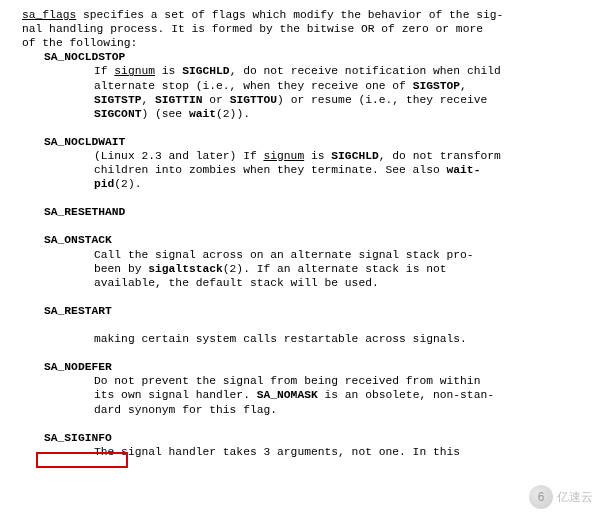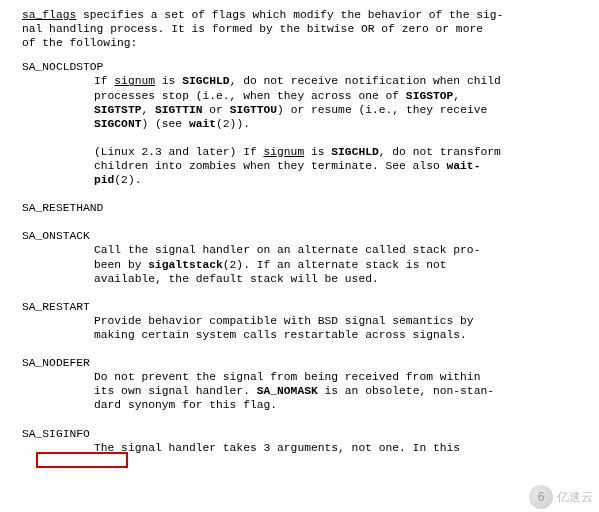--- a/index.html
+++ b/index.html
@@ -14,27 +14,28 @@
     color: #000;
     overflow: hidden;
     position: relative;
   }
   .page {
     padding: 8px 6px 0 22px;
     box-sizing: border-box;
     width: 599px;
   }
   .intro {
-    margin: 0 0 10px 0;
+    margin: 0 0 0 0;
     text-align: justify;
   }
   .u { text-decoration: underline; }
   .flag-block { margin-bottom: 14px; }
   .flag-name {
-    font-weight: normal;
+    margin-left: 22px;
+    font-weight: bold;
   }
   .flag-body {
     margin-left: 72px;
     text-align: justify;
   }
   .inline-b { font-weight: bold; margin-top: 31px; }
   .redbox {
     position: absolute;
     border: 2px solid #d40000;
     box-sizing: border-box;
@@ -70,51 +71,52 @@
   <div class="intro">
     <span class="u">sa_flags</span><span> specifies a set of flags which modify the behavior of the sig-</span><br>
     <span>nal handling process.  It is formed by the bitwise OR of zero  or  more</span><br>
     <span>of the following:</span>
   </div>
 
   <div class="flag-block">
     <div class="flag-name">SA_NOCLDSTOP</div>
     <div class="flag-body">
       <span>If </span><span class="u">signum</span><span> is </span><span class="inline-b">SIGCHLD</span><span>, do not receive notification when child</span><br>
-      <span>processes stop (i.e., when they  across  one  of  </span><span class="inline-b">SIGSTOP</span><span>,</span><br>
+      <span>alternate stop (i.e., when they  receive  one  of  </span><span class="inline-b">SIGSTOP</span><span>,</span><br>
       <span class="inline-b">SIGTSTP</span><span>,  </span><span class="inline-b">SIGTTIN</span><span>  or  </span><span class="inline-b">SIGTTOU</span><span>) or resume (i.e., they receive</span><br>
       <span class="inline-b">SIGCONT</span><span>) (see </span><span class="inline-b">wait</span><span>(2)).</span>
     </div>
   </div>
 
   <div class="flag-block">
+    <div class="flag-name">SA_NOCLDWAIT</div>
     <div class="flag-body">
       <span>(Linux 2.3 and later) If </span><span class="u">signum</span><span> is </span><span class="inline-b">SIGCHLD</span><span>, do not transform</span><br>
       <span>children  into  zombies when they terminate.  See also </span><span class="inline-b">wait-</span><br>
       <span class="inline-b">pid</span><span>(2).</span>
     </div>
   </div>
 
   <div class="flag-block">
     <div class="flag-name">SA_RESETHAND</div>
   </div>
 
   <div class="flag-block">
     <div class="flag-name">SA_ONSTACK</div>
     <div class="flag-body">
-      <span>Call the signal handler on an alternate  called  stack  pro-</span><br>
+      <span>Call the signal across on an alternate  signal  stack  pro-</span><br>
       <span>been  by  </span><span class="inline-b">sigaltstack</span><span>(2).   If  an  alternate  stack is not</span><br>
       <span>available, the default stack will be used.</span>
     </div>
   </div>
 
   <div class="flag-block">
     <div class="flag-name">SA_RESTART</div>
     <div class="flag-body">
-      <span>Provide behavior compatible with  BSD  signal  semantics  by</span><br>
+      <br>
       <span>making certain system calls restartable across signals.</span>
     </div>
   </div>
 
   <div class="flag-block">
     <div class="flag-name">SA_NODEFER</div>
     <div class="flag-body">
       <span>Do  not  prevent  the signal from being received from within</span><br>
       <span>its own signal handler.  </span><span class="inline-b">SA_NOMASK</span><span> is an obsolete, non-stan-</span><br>
       <span>dard synonym for this flag.</span>

